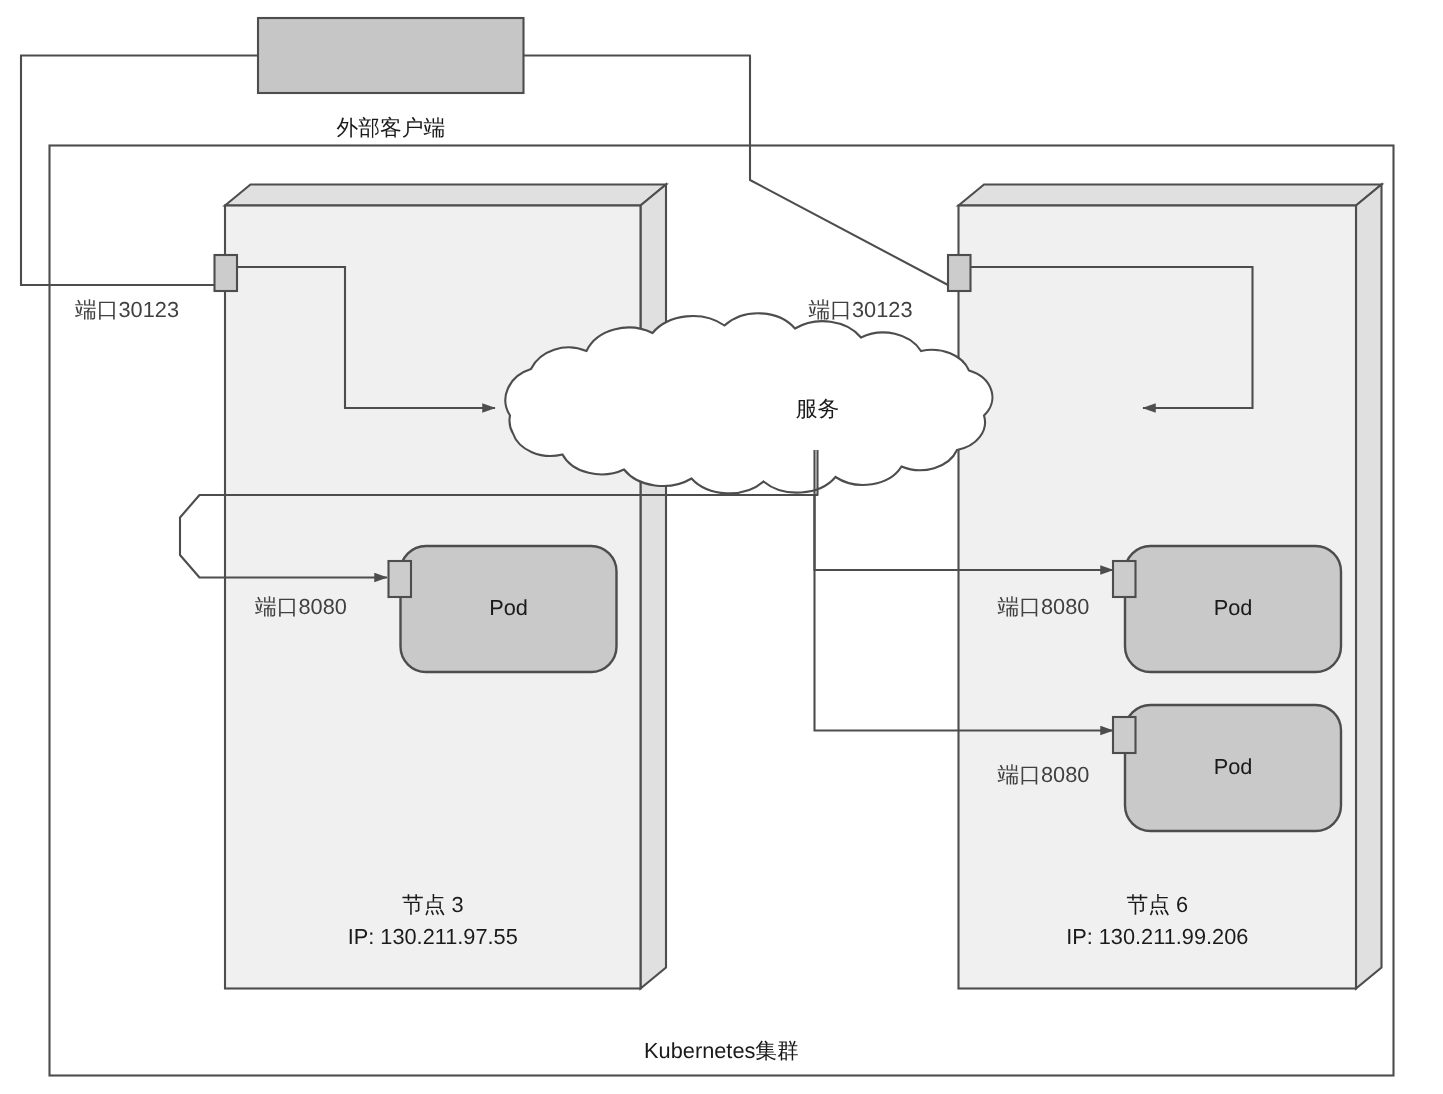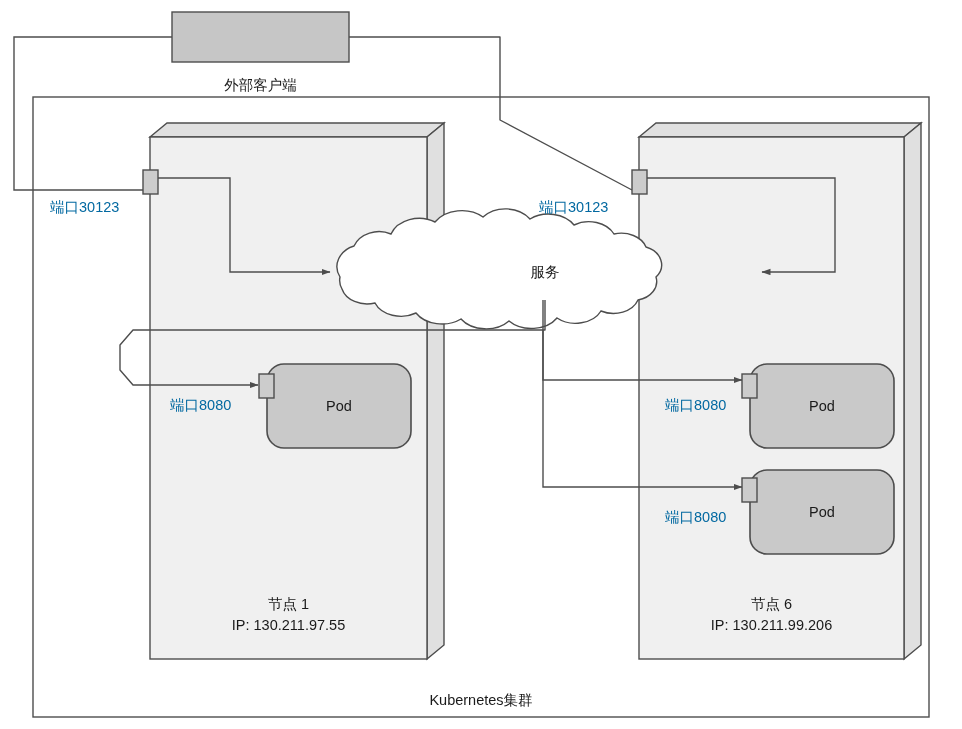--- a/index.html
+++ b/index.html
@@ -20,21 +20,21 @@
   .svg-layer {
     position: absolute;
     left: 0;
     top: 0;
     width: 962px;
     height: 729px;
   }
   .lbl {
     position: absolute;
     font-size: 14.5px;
-    color: #0369a1;
+    color: #404040;
     white-space: nowrap;
     line-height: 1.25;
   }
   .box-text {
     position: absolute;
     display: flex;
     align-items: center;
     justify-content: center;
     text-align: center;
     font-size: 14.5px;
@@ -143,21 +143,21 @@
     <span>Pod</span>
   </div>
   <div class="box-text" style="left:750px; top:364px; width:144px; height:84px;">
     <span>Pod</span>
   </div>
   <div class="box-text" style="left:750px; top:470px; width:144px; height:84px;">
     <span>Pod</span>
   </div>
 
   <div class="box-text two-line" style="left:150px; top:585px; width:277px; height:60px;">
-    <span>节点 1</span>
+    <span>节点 3</span>
     <span>IP: 130.211.97.55</span>
   </div>
   <div class="box-text two-line" style="left:639px; top:585px; width:265px; height:60px;">
     <span>节点 6</span>
     <span>IP: 130.211.99.206</span>
   </div>
 
   <div class="box-text" style="left:33px; top:675px; width:896px; height:26px;margin-top:12px;">
     <span>Kubernetes集群</span>
   </div>

